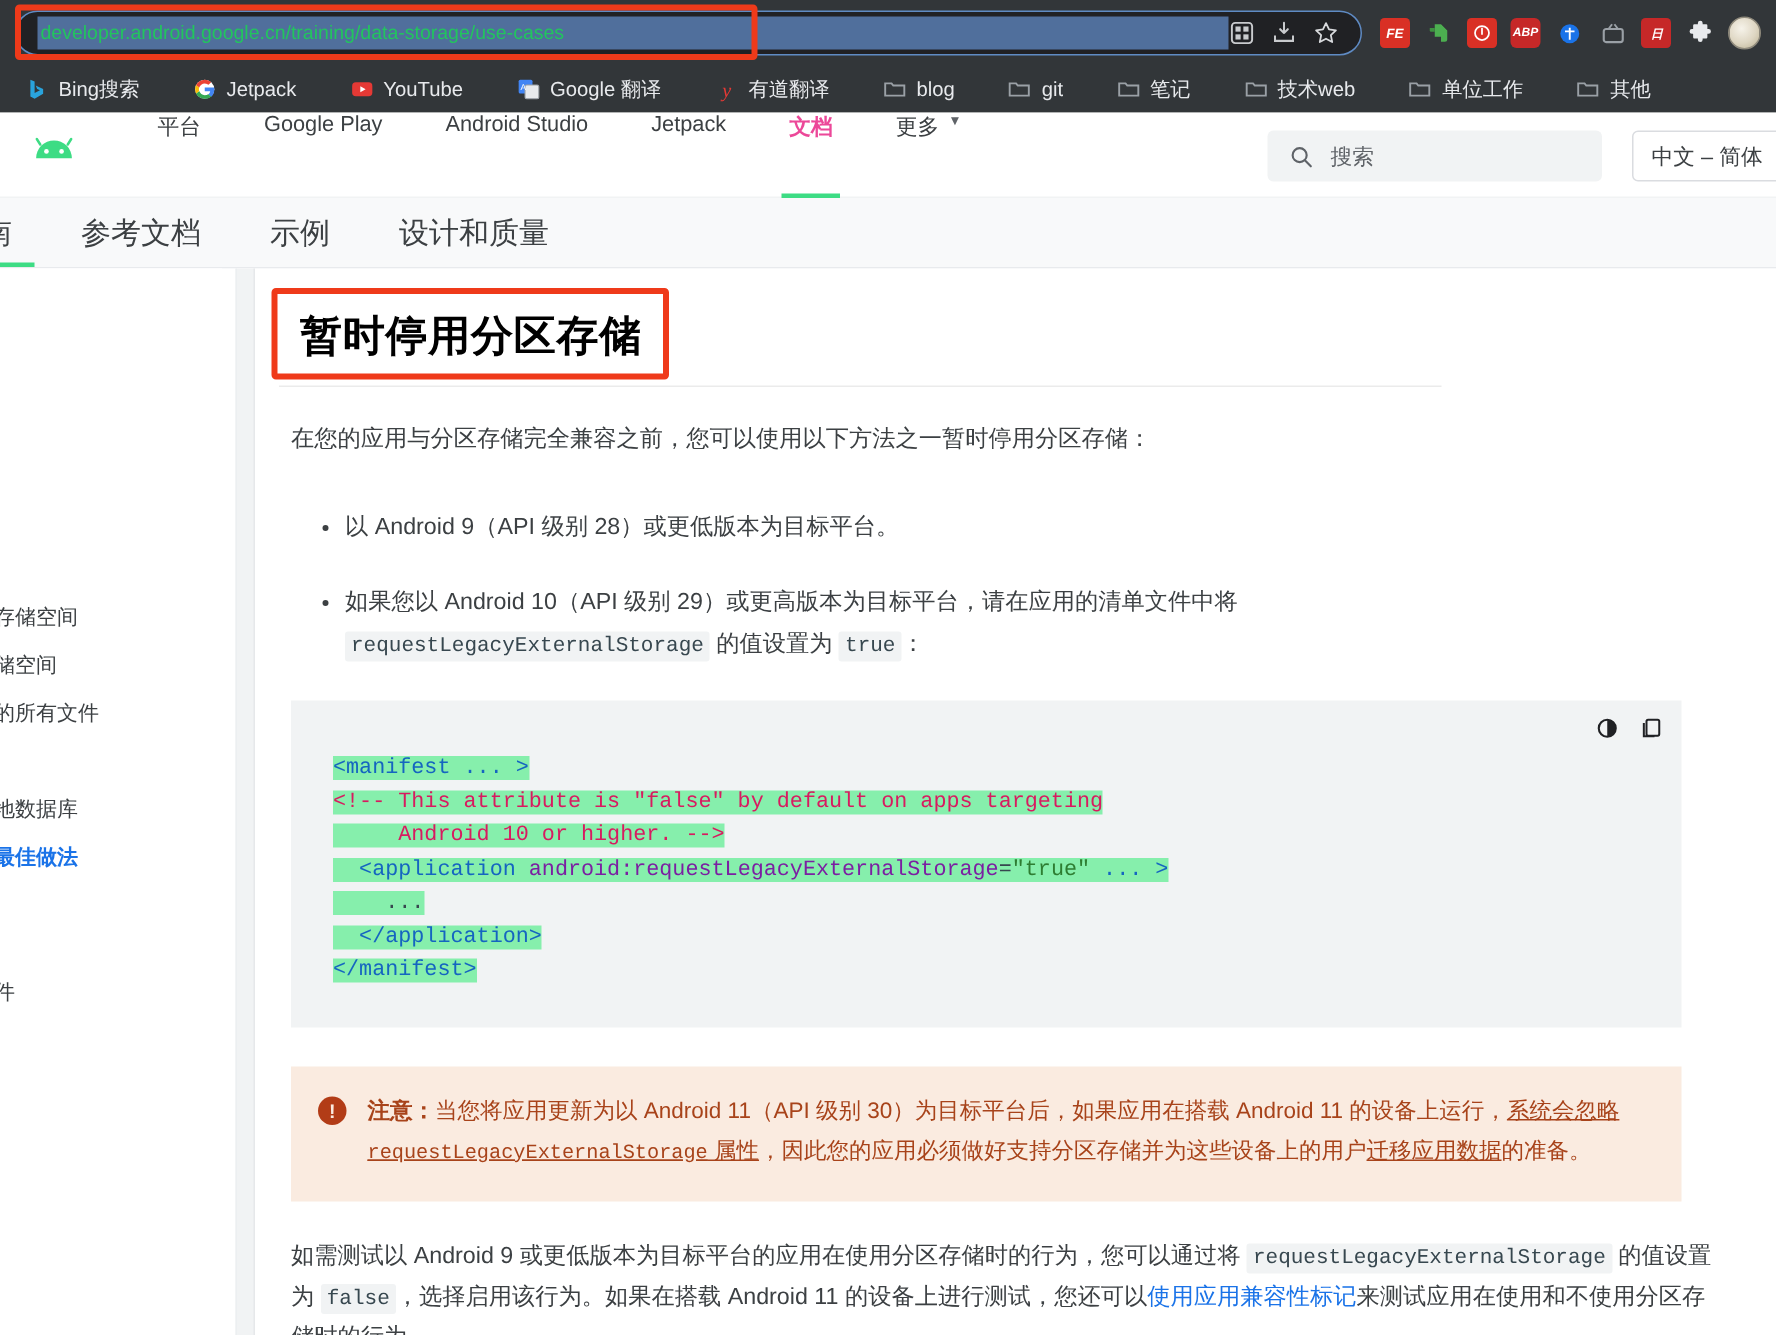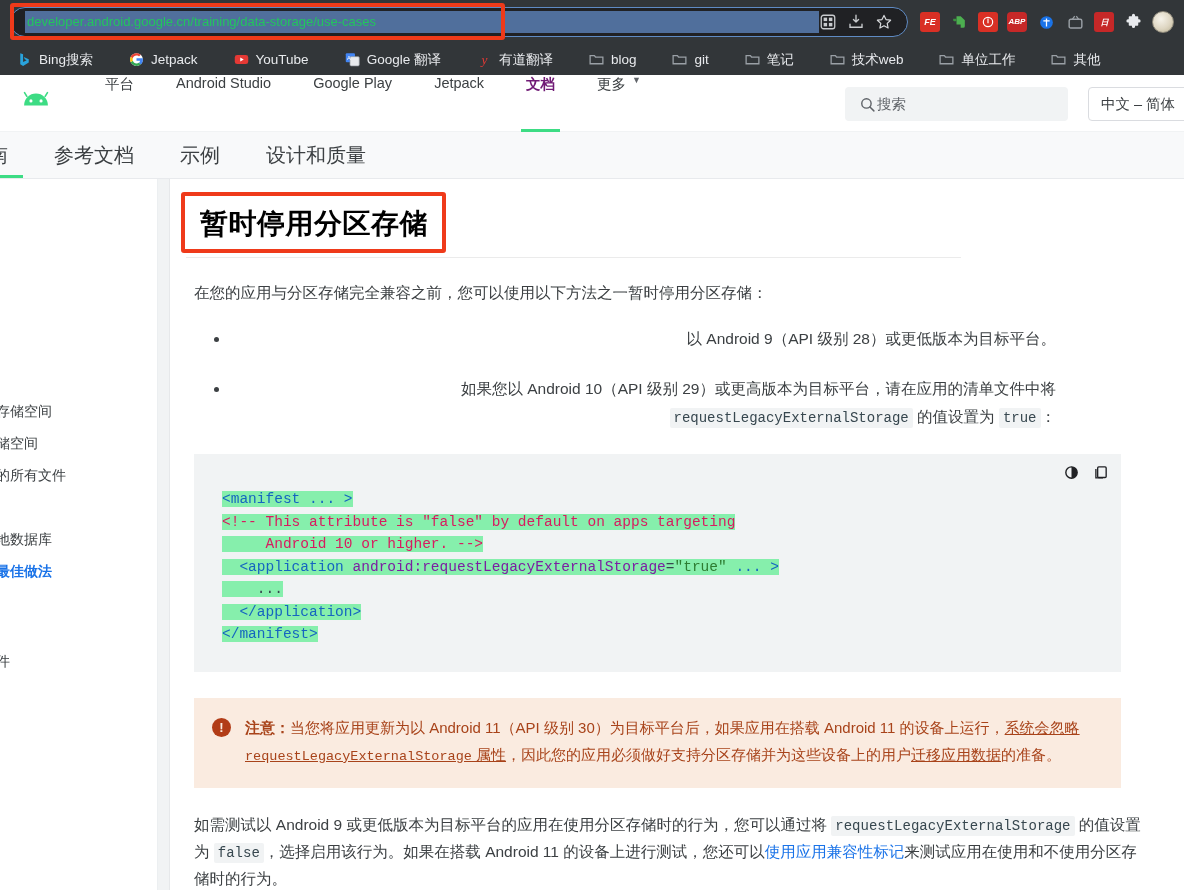--- a/index.html
+++ b/index.html
@@ -108,35 +108,35 @@
   .topnav { display: flex; align-items: stretch; height: 57px; margin-left: 26px; }
   .topnav-item {
     display: flex; align-items: flex-start;
     padding: 0 21px;
     font-size: 14.5px;
     color: #3c4043;
     position: relative;
     white-space: nowrap;
     cursor: pointer;
   }
-  .topnav-item.active { color: #701a75; font-weight: bold; }
+  .topnav-item.active { color: #ec4899; font-weight: bold; }
   .topnav-item.active::after {
     content: "";
     position: absolute; left: 16px; right: 16px; bottom: 0;
     height: 3px; background: #3ddc84;
   }
   .caret { margin-left: 6px; font-size: 9px; color: #5f6368; }
 
   .search-box {
     position: absolute; left: 845px; top: 12px;
     width: 223px; height: 34px;
     background: #f1f3f4;
     border-radius: 4px;
     display: flex; align-items: center;
-    padding-left: 14px; gap: 1px;
+    padding-left: 14px; gap: 11px;
   }
   .search-placeholder { color: #5f6368; font-size: 14.5px; }
   .lang-select {
     position: absolute; left: 1088px; top: 12px;
     height: 34px; min-width: 120px;
     border: 1px solid #dadce0; border-radius: 4px;
     background: #fff;
     display: flex; align-items: center;
     padding: 0 12px;
     font-size: 14.5px; color: #3c4043; white-space: nowrap;
@@ -227,24 +227,23 @@
 
   p.body-text {
     font-size: 15.5px;
     color: #3c4043;
     line-height: 26px;
     margin-top: 22px;
     padding-left: 8px;
     width: 850px;
   }
   ul.bullets {
-    margin-top: 19px;
+    margin-top: 32px;
     padding-left: 44px;
     width: 870px;
-    text-align: right;
   }
   ul.bullets li {
     font-size: 15.5px;
     color: #3c4043;
     line-height: 28px;
     margin-bottom: 22px;
   }
   code.inline {
     font-family: "Liberation Mono", "DejaVu Sans Mono", monospace;
     background: #f1f3f4;
@@ -466,24 +465,24 @@
     <path d="M14 8l-2.5-4M34 8l2.5-4" stroke="#3ddc84" stroke-width="1.8" stroke-linecap="round"></path>
     <circle cx="18.5" cy="13" r="1.7" fill="#fff"></circle>
     <circle cx="29.5" cy="13" r="1.7" fill="#fff"></circle>
   </svg>
 
   <div class="topnav">
     <div class="topnav-item">
         <span>平台</span>
       </div>
     <div class="topnav-item">
-        <span>Android Studio</span>
+        <span>Google Play</span>
       </div>
     <div class="topnav-item">
-        <span>Google Play</span>
+        <span>Android Studio</span>
       </div>
     <div class="topnav-item">
         <span>Jetpack</span>
       </div>
     <div class="topnav-item active">
         <span>文档</span>
       </div>
     <div class="topnav-item">
       <span>更多</span>
       <span class="caret">▼</span>

